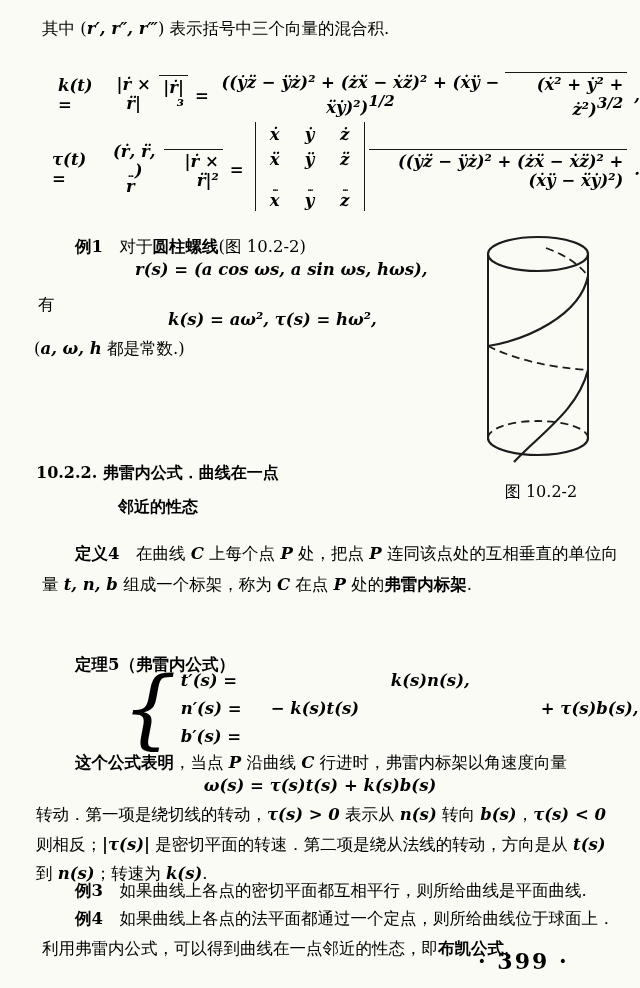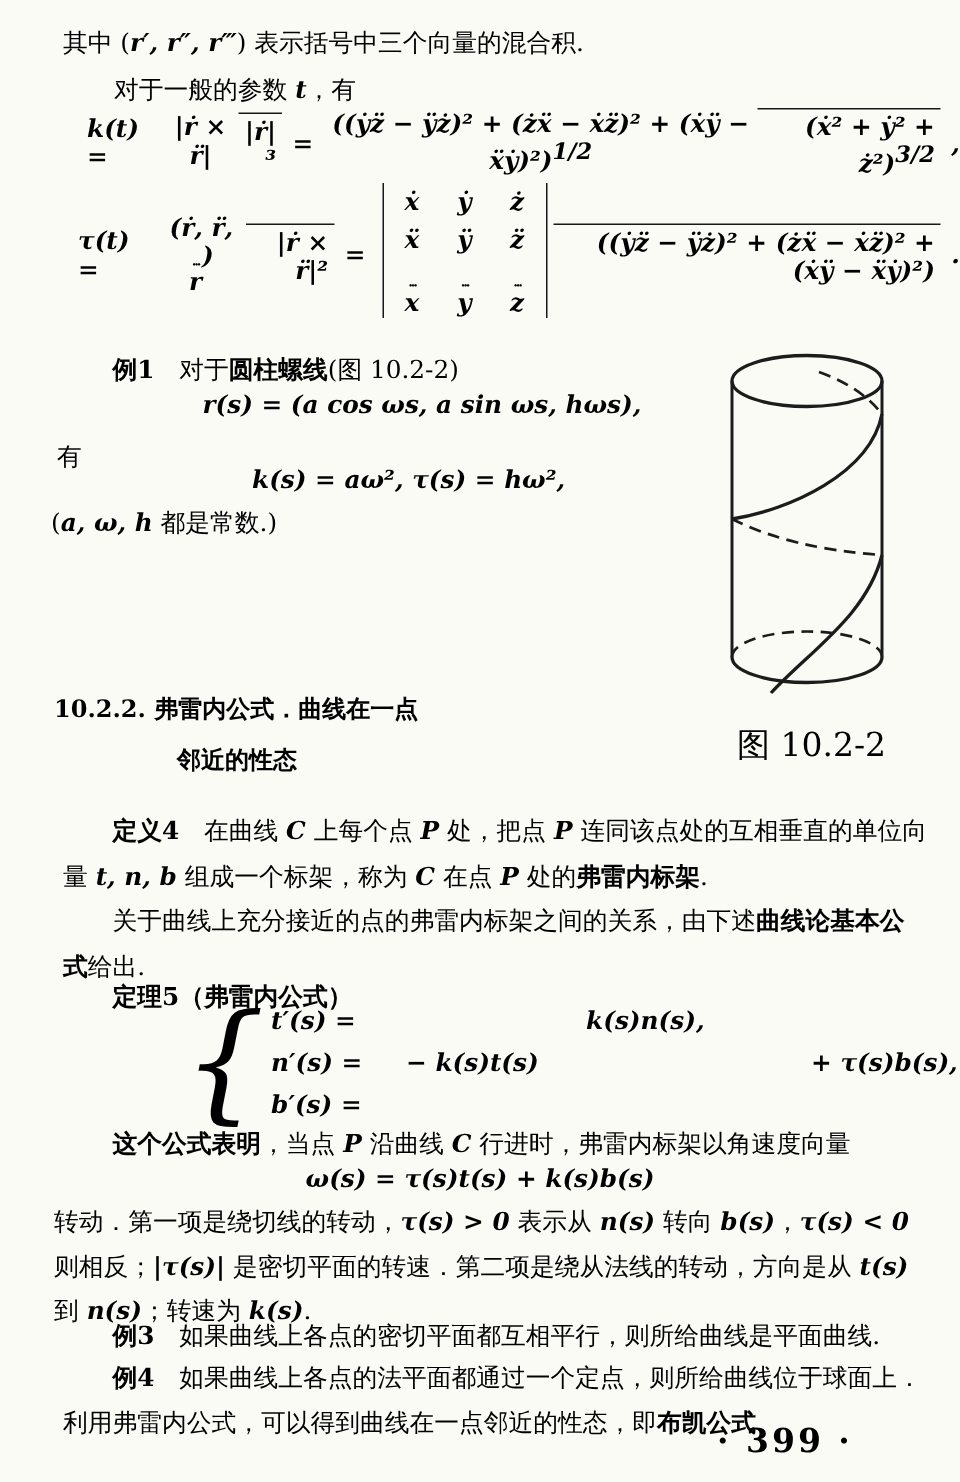--- a/index.html
+++ b/index.html
@@ -18,31 +18,30 @@
   .acc{display:inline-flex;flex-direction:column;align-items:center;vertical-align:-3px;line-height:1;}
   .acc-d{font-size:9px;line-height:5px;letter-spacing:-1.5px;font-style:normal;}
   .acc-b{line-height:15px;}
   .tok-b{font-weight:bold;}
   .tok-bi{font-family:"DejaVu Serif",serif;font-style:italic;font-weight:bold;}
   .ind{text-indent:33px;}
   .sec-head{font-family:"DejaVu Serif",serif;font-size:16px;font-weight:bold;line-height:26px;}
   .system{display:flex;align-items:center;}
   .brace{font-family:"DejaVu Serif",serif;font-size:86px;font-weight:400;line-height:80px;}
   .sys-grid{display:grid;grid-template-columns:90px 120px 150px auto;row-gap:9px;align-items:baseline;margin-left:4px;}
-  .caption{font-family:"DejaVu Serif",serif;font-size:22px;}
+  .caption{font-family:"DejaVu Serif",serif;font-size:16px;}
   .pagenum{font-family:"DejaVu Serif",serif;font-size:22px;font-weight:bold;letter-spacing:2px;}
   svg{display:block;}
 </style>
 </head>
 <body>
 
 <div class="page">
 
   <div class="cn block" style="left:42px;top:14px;width:568px">其中 (<span class="tok-bi">r′, r″, r‴</span>) 表示括号中三个向量的混合积.</div>
-  <div class="cn block" style="left:76px;top:45px">对于一般的参数 <span class="tok-bi">t</span>，有</div>
 
   <div class="math block formula-row" style="left:58px;top:72px">
     <span>k(t) = </span>
     <span class="frac">
       <span class="num">|ṙ × r̈|</span>
       <span class="den">|ṙ|³</span>
     </span>
     <span>=</span>
     <span class="frac">
       <span class="num">((ẏz̈ − ÿż)² + (żẍ − ẋz̈)² + (ẋÿ − ẍẏ)²)<sup>1/2</sup></span>
@@ -113,21 +112,20 @@
     <path d="M26,210 A50,17 0 0 0 126,210" fill="none" stroke="#1c1c1c" stroke-width="2.2"></path>
     <path d="M84,20 Q112,30 126,48" fill="none" stroke="#1c1c1c" stroke-width="1.8" stroke-dasharray="8 5"></path>
     <path d="M126,48 C118,88 64,112 26,118" fill="none" stroke="#1c1c1c" stroke-width="2.2"></path>
     <path d="M26,118 Q66,138 126,142" fill="none" stroke="#1c1c1c" stroke-width="1.8" stroke-dasharray="8 5"></path>
     <path d="M126,142 C116,182 78,206 52,234" fill="none" stroke="#1c1c1c" stroke-width="2.2"></path>
   </svg>
   <div class="caption block" style="left:462px;top:482px;width:158px;text-align:center">图  10.2-2</div>
 
   <div class="cn block ind" style="left:42px;top:538px;width:576px;line-height:31px"><span class="tok-b">定义4</span>　在曲线 <span class="tok-bi">C</span> 上每个点 <span class="tok-bi">P</span> 处，把点 <span class="tok-bi">P</span> 连同该点处的互相垂直的单位向量 <span class="tok-bi">t, n, b</span> 组成一个标架，称为 <span class="tok-bi">C</span> 在点 <span class="tok-bi">P</span> 处的<span class="tok-b">弗雷内标架</span>.</div>
 
-  <div class="cn block ind" style="left:42px;top:598px;width:576px;line-height:31px">关于曲线上充分接近的点的弗雷内标架之间的关系，由下述<span class="tok-b">曲线论基本公式</span>给出.</div>
 
   <div class="cn block" style="left:75px;top:650px"><span class="tok-b">定理5（弗雷内公式）</span></div>
 
   <div class="math block system" style="left:122px;top:668px">
     <span class="brace">{</span>
     <span class="sys-grid">
       <span>t′(s) =</span>
       <span></span>
       <span>k(s)n(s),</span>
       <span></span>

